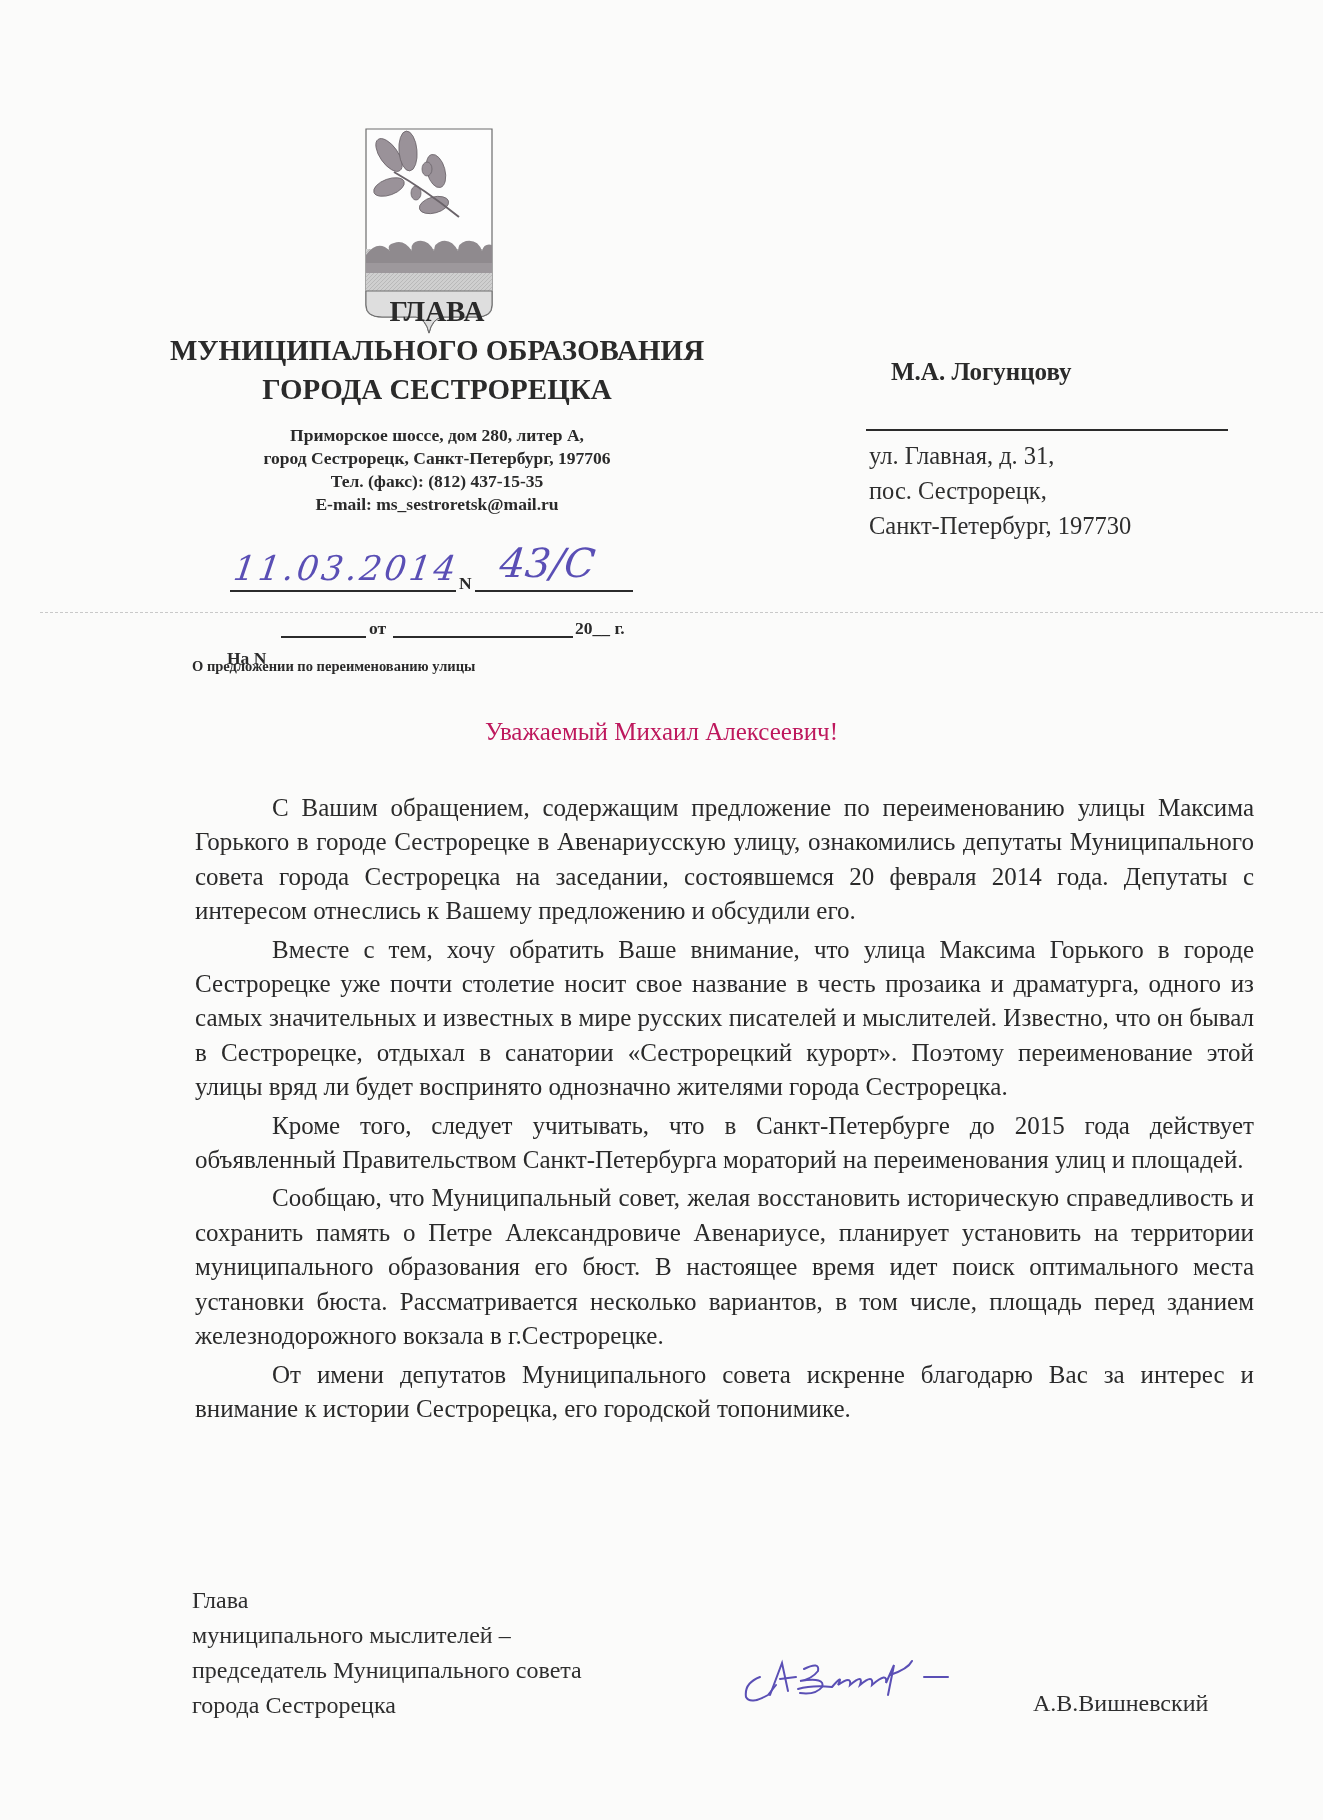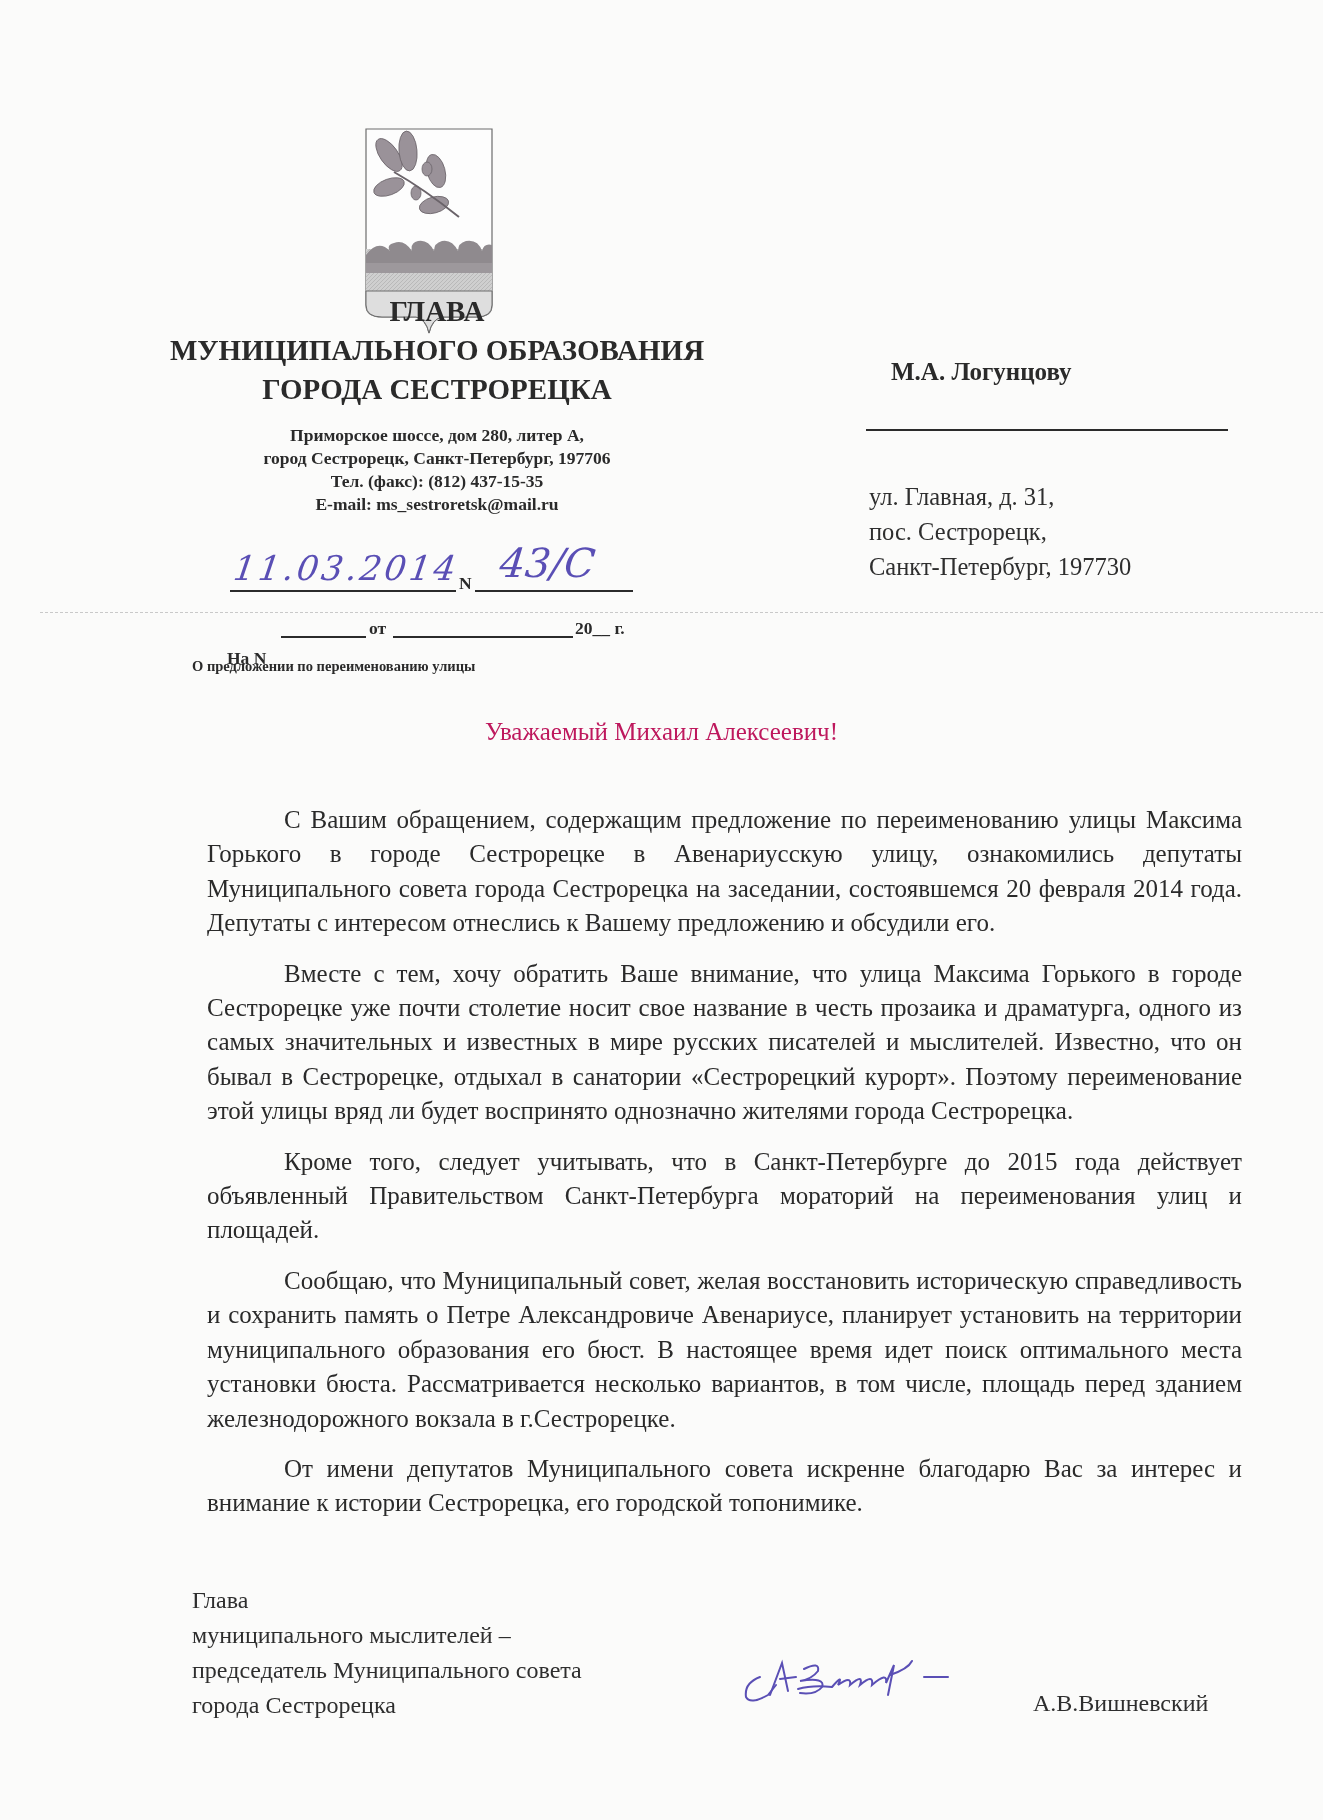--- a/index.html
+++ b/index.html
@@ -7,31 +7,31 @@
     width: 1323px; height: 1820px; position: relative; overflow: hidden;
     background: #fbfbfa;
     font-family: "Liberation Serif", "DejaVu Serif", serif;
     color: #262626;
   }
   .abs { position: absolute; }
   .hdr { font-weight: bold; font-size: 29px; text-align: center; width: 620px; left: 127px; line-height: 39px; color: #2a2a2a; }
   .contact { font-weight: bold; font-size: 17.5px; text-align: center; width: 520px; left: 177px; line-height: 23px; color: #2a2a2a; }
   .recip-name { font-weight: bold; font-size: 25px; left: 891px; top: 358px; color: #2a2a2a; }
   .rule { background: #2b2b2b; height: 2px; }
-  .recip-addr { font-size: 24.5px; left: 869px; top: 438px; line-height: 35px; color: #2e2e2e; margin-top: 41px; }
+  .recip-addr { font-size: 24.5px; left: 869px; top: 438px; line-height: 35px; color: #2e2e2e; }
   .hand { color: #5a4fb5; font-family: "DejaVu Serif", serif; font-style: italic; }
   .reflab { font-weight: bold; font-size: 17.5px; color: #2a2a2a; }
   .subject { font-weight: bold; font-size: 14.5px; left: 192px; top: 658px; color: #2a2a2a; }
   .greet { font-size: 25px; left: 0; width: 1323px; text-align: center; top: 718px; color: #be185d; }
   .body-text {
     left: 191px; top: 787px; width: 1067px;
     font-size: 25px; line-height: 34.4px; text-align: justify;
     color: #2a2a2a;
   }
-  .body-text p { margin: 16px; text-indent: 77px; }
+  .body-text p { margin: 4px; text-indent: 77px; }
   .sig-block { left: 192px; top: 1583px; font-size: 24px; line-height: 35px; color: #2e2e2e; }
   .sig-name { left: 1033px; top: 1690px; font-size: 24px; color: #2e2e2e; }
   .fold { left: 40px; top: 612px; width: 1283px; height: 0; border-top: 1.5px dashed #c9c9c9; }
 </style>
 </head>
 <body>
 
 <div class="abs" style="left:364px; top:127px; width:130px; height:208px;">
   <svg width="130" height="208" viewBox="0 0 130 208">
     <defs>

